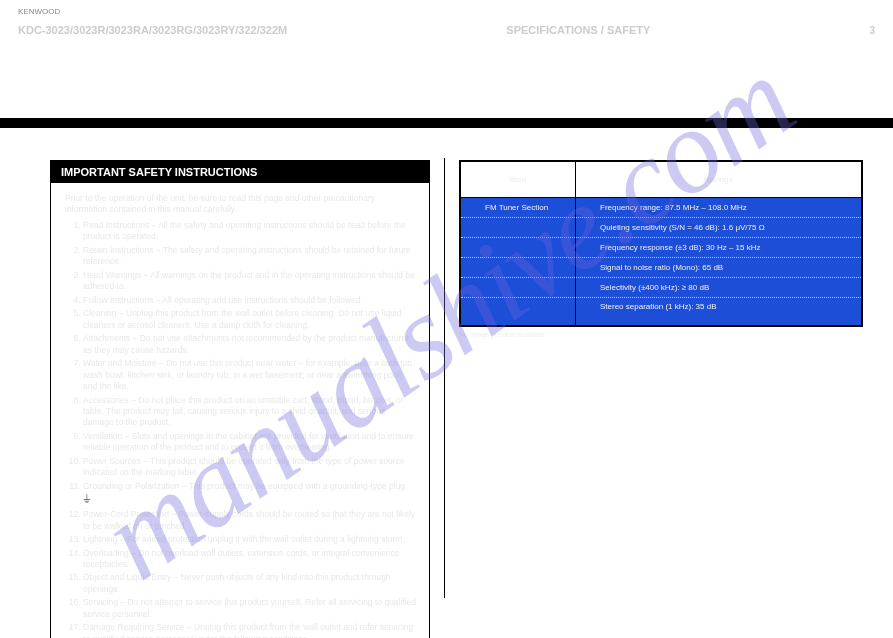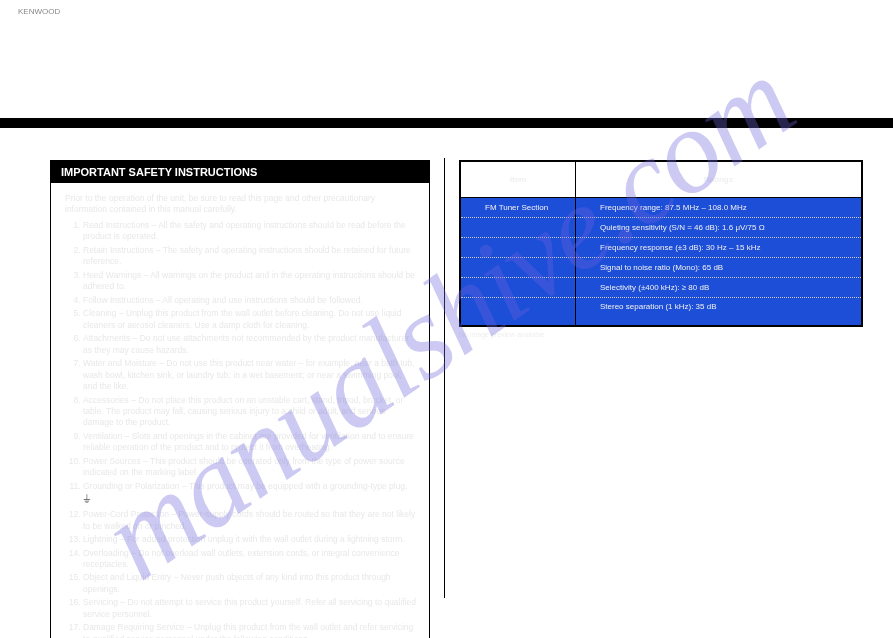--- a/index.html
+++ b/index.html
@@ -149,20 +149,25 @@
 </style>
 </head>
 <body>
 
 <div class="watermark">manualshive.com</div>
 
 <div class="topbar">
   <div class="brand-row">
     <span>KENWOOD</span>
     <span></span>
+  </div>
+  <div class="title-row">
+    <span class="model">KDC-3023/3023R/3023RA/3023RG/3023RY/322/322M</span>
+    <span class="pagetitle">SPECIFICATIONS / SAFETY</span>
+    <span class="pageno">3</span>
   </div>
 </div>
 
 <div class="thickbar"></div>
 
 <div class="columns">
   <div class="col-left">
     <div class="card">
       <div class="card-header">IMPORTANT SAFETY INSTRUCTIONS</div>
       <div class="safety-body">

